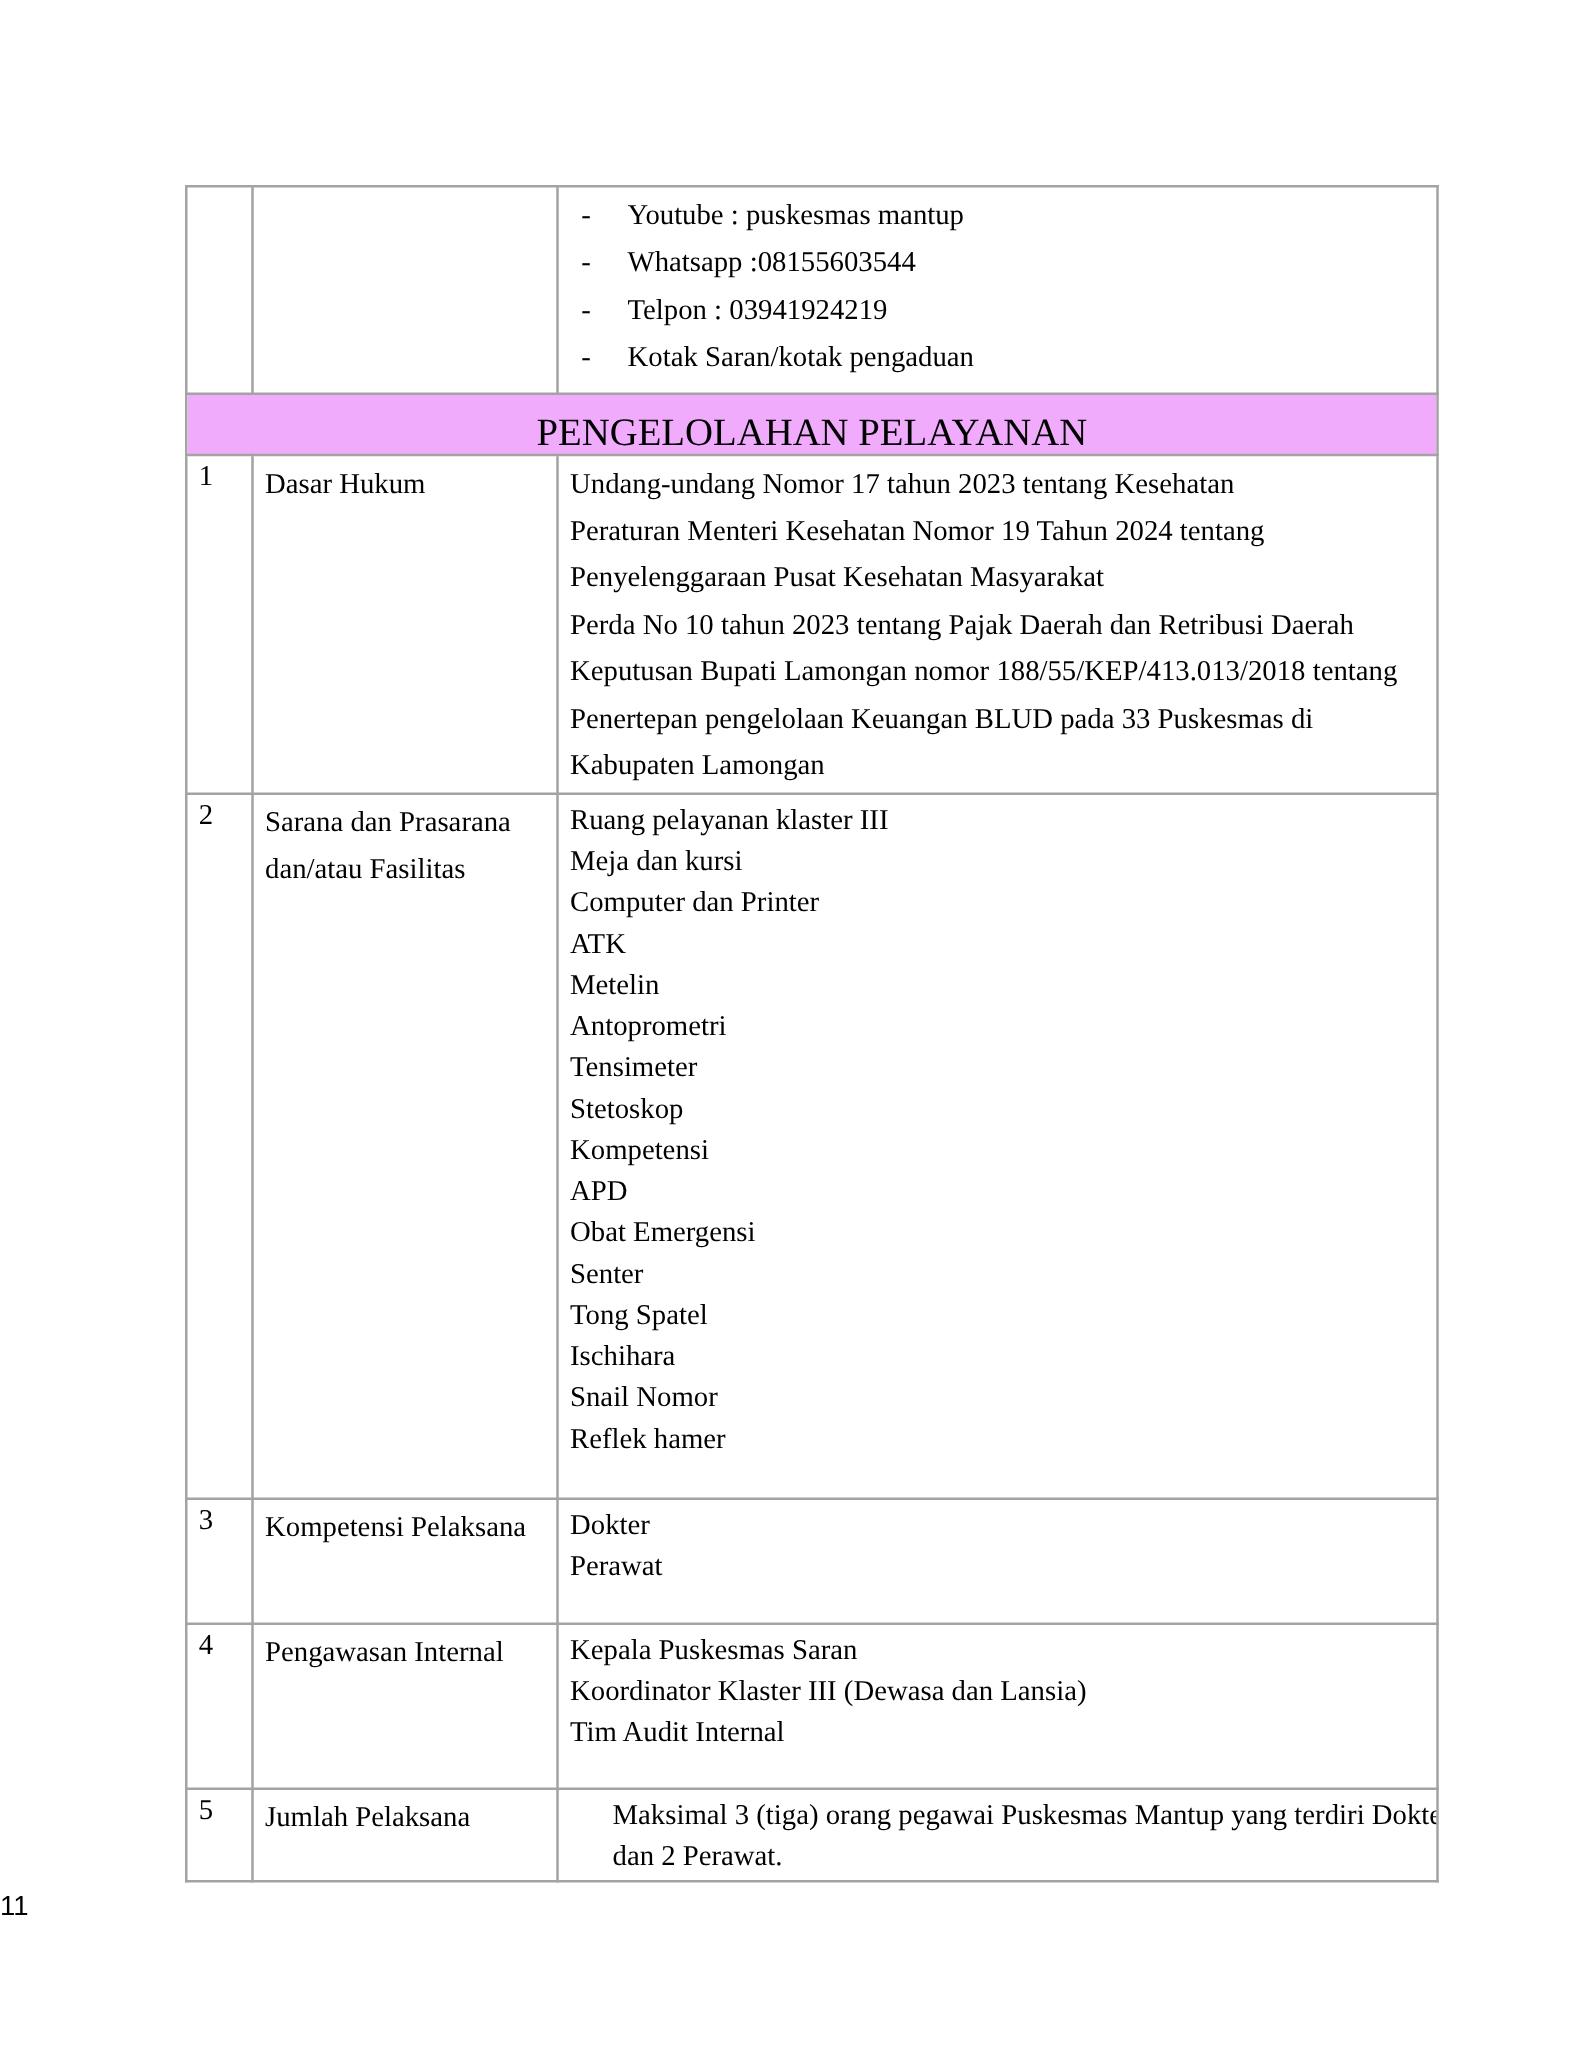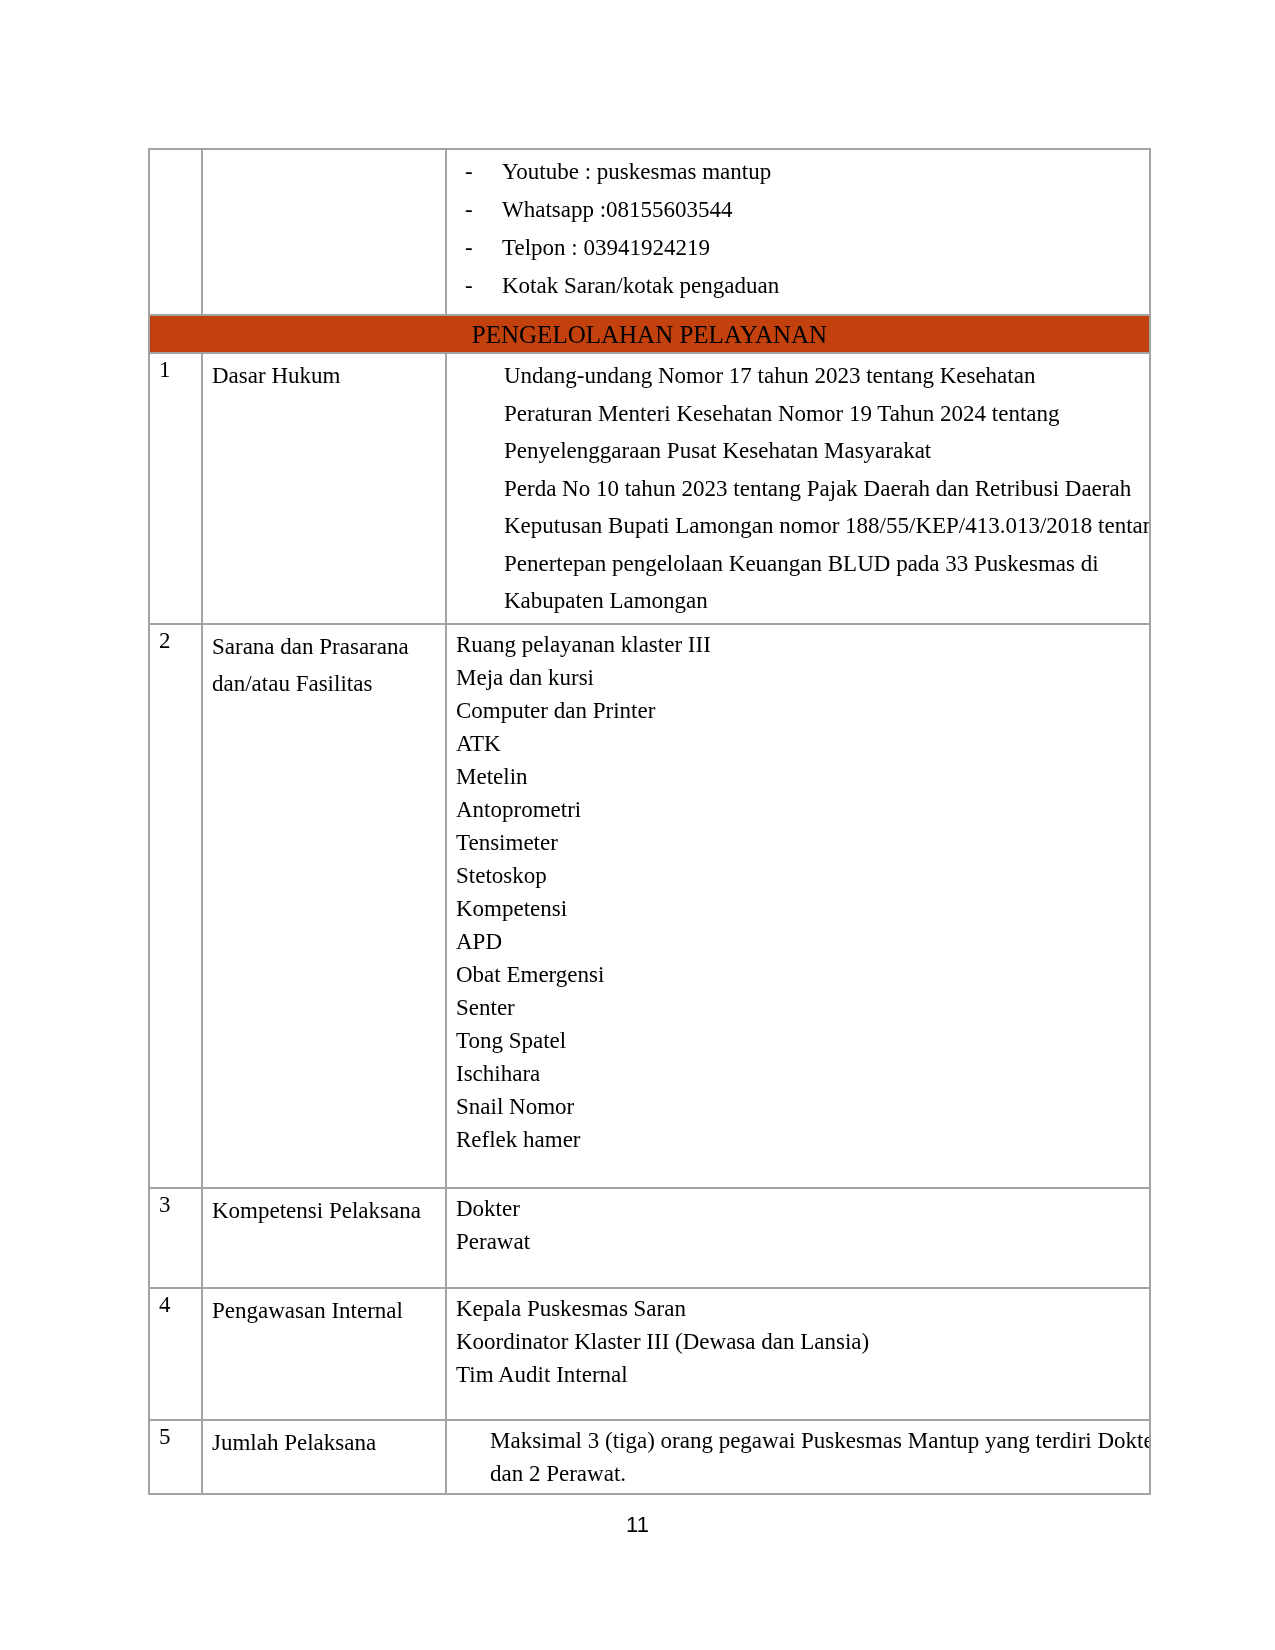--- a/index.html
+++ b/index.html
@@ -53,41 +53,41 @@
   }
   .bullets p::before {
     content: "-";
     position: absolute;
     left: 9px;
     top: 0;
   }
 
   
   tr.section-header-row td {
-    background: #c2410c;
+    background: #f0abfc;
     text-align: center;
-    padding: 4px 0 2px 0;
-    font-size: 25px;
+    padding: 15px 0 2px 0;
+    font-size: 31px;
     line-height: 30px;
   }
 
   
   .h-contact { min-height: 158px; }
-  .h-row1    { min-height: 256px; margin-left: 48px; }
+  .h-row1    { min-height: 256px; }
   .h-row2    { min-height: 556px; }
   .h-row3    { min-height: 92px;  }
   .h-row4    { min-height: 124px; }
   .h-row5    { min-height: 58px; margin-left: 34px;  }
 
   .footer-pagenum {
     position: absolute;
     top: 1512px;
     left: 0;
     width: 1275px;
-    text-align: center;
+    text-align: left;
     font-family: "Liberation Sans", sans-serif;
     font-size: 22px;
     line-height: 26px;
   }
 </style>
 </head>
 <body>
 
 <div class="page">
 

